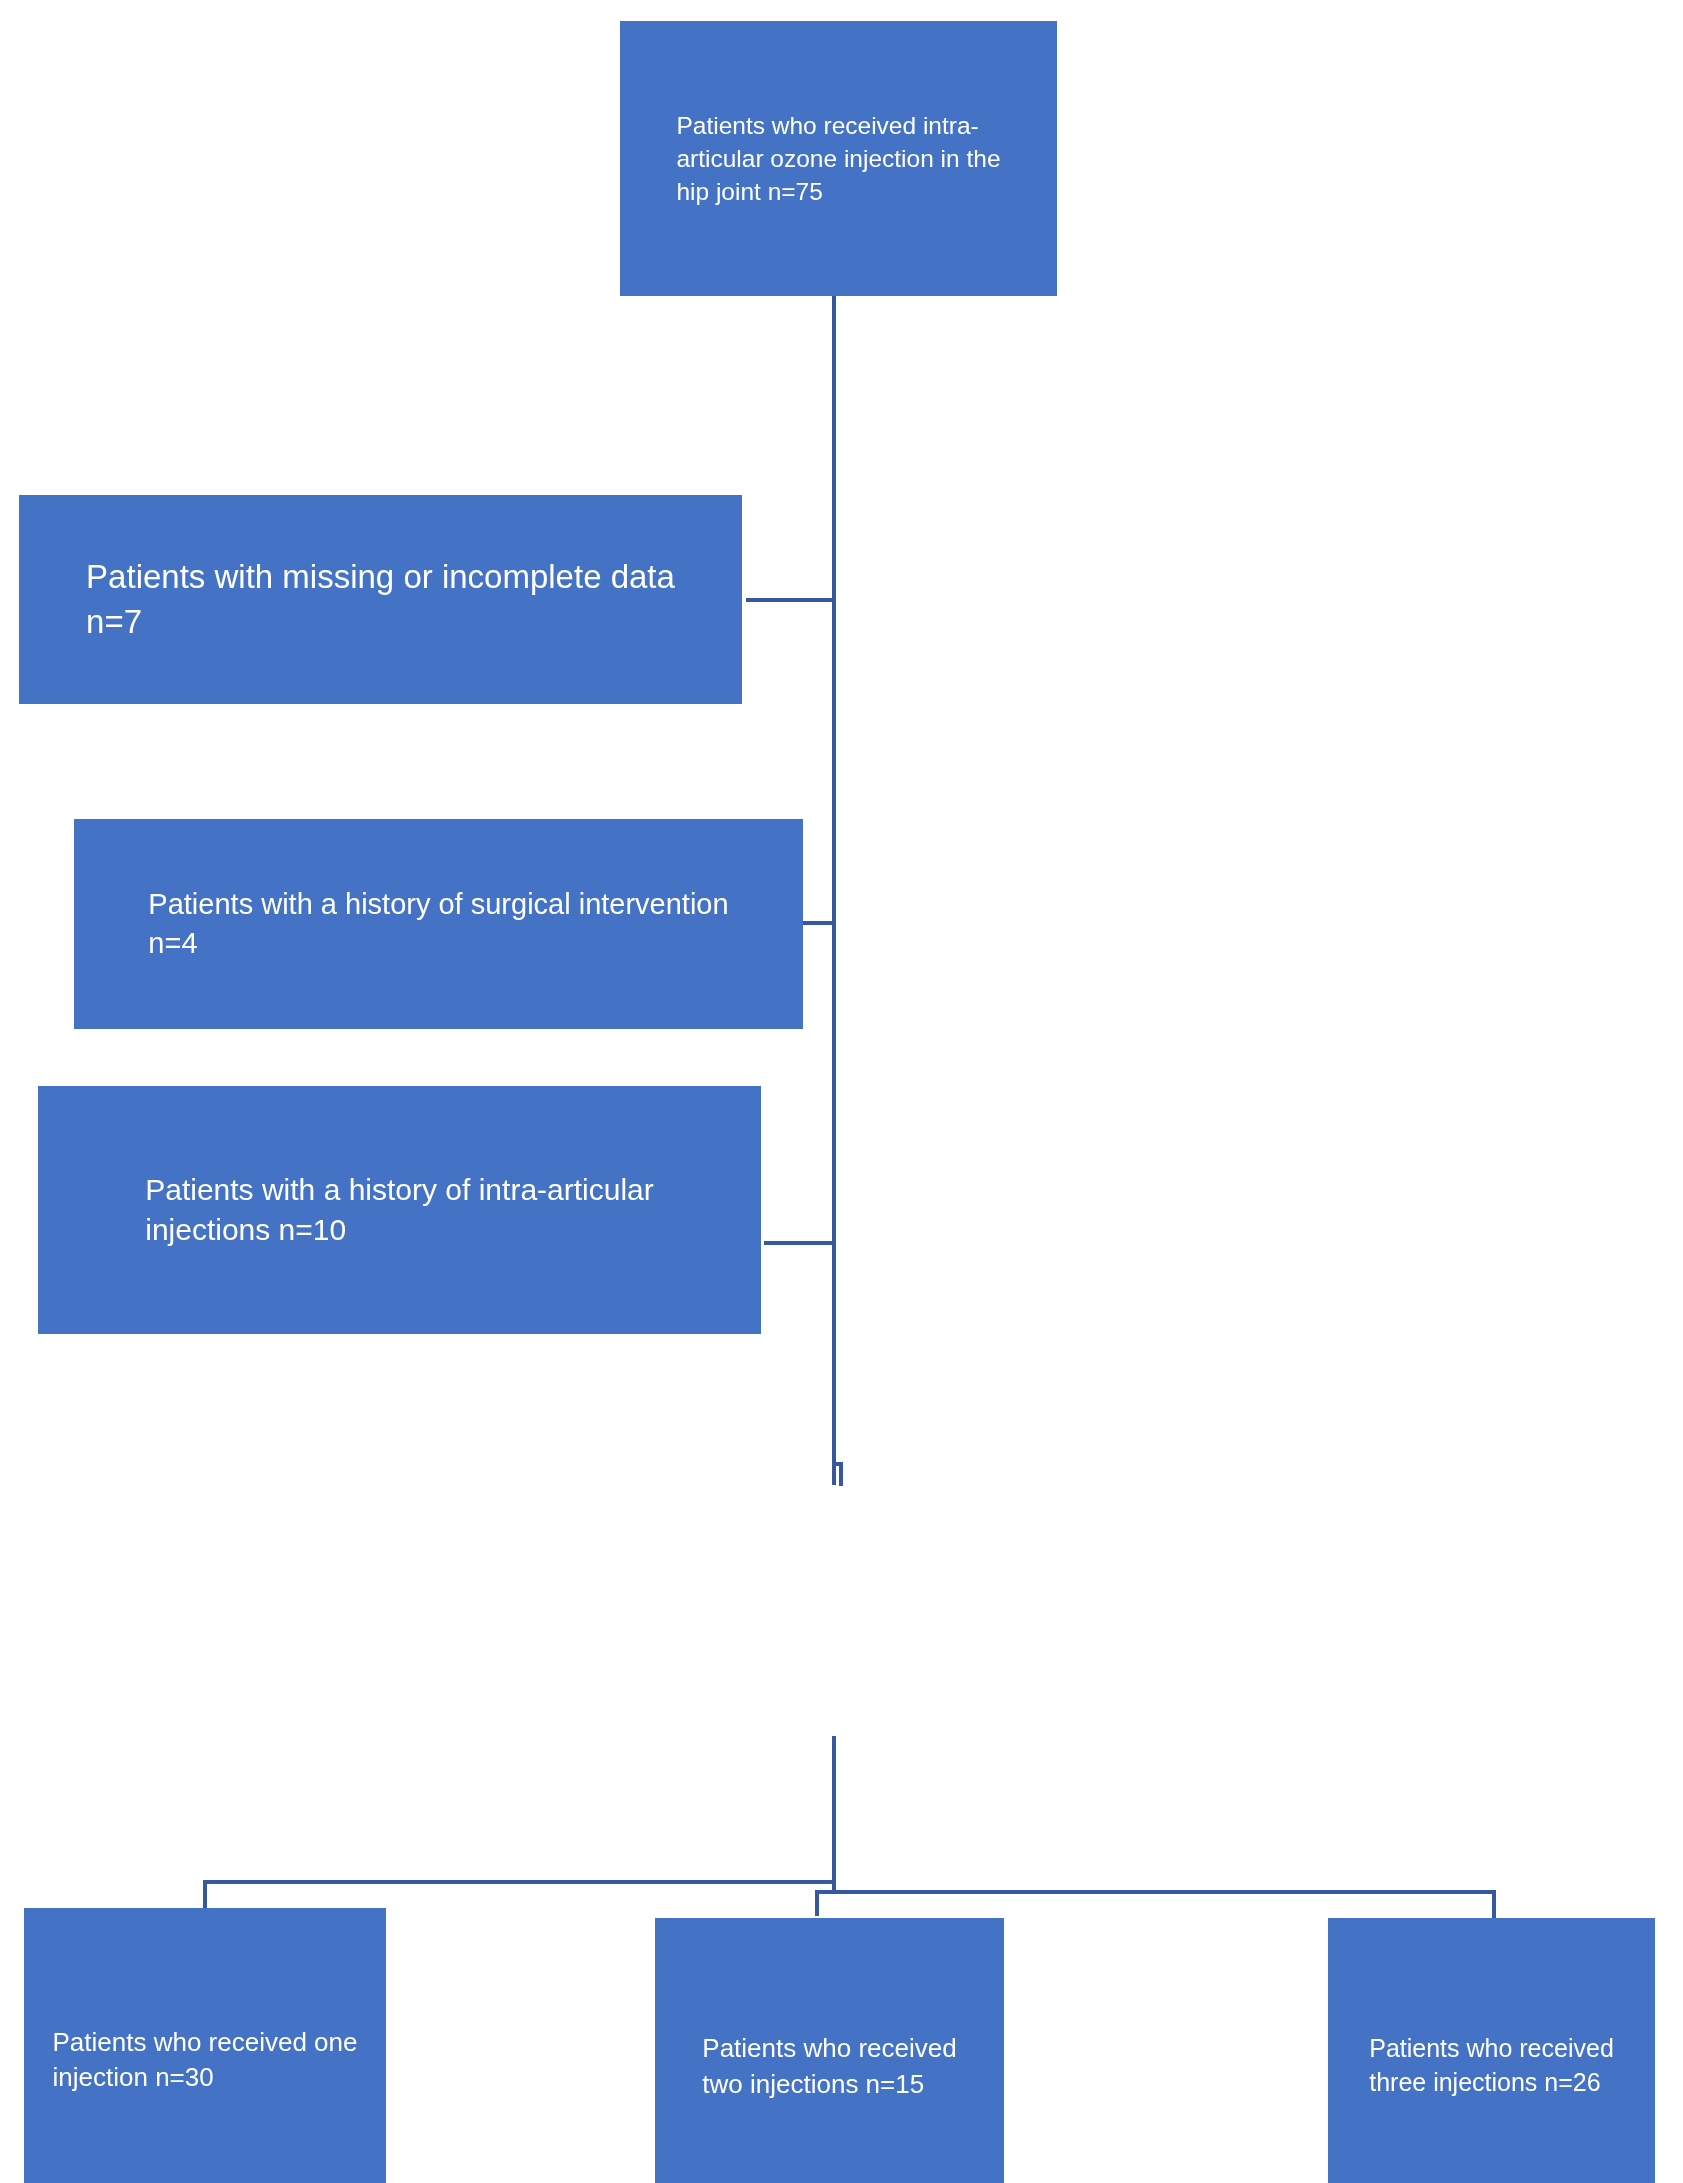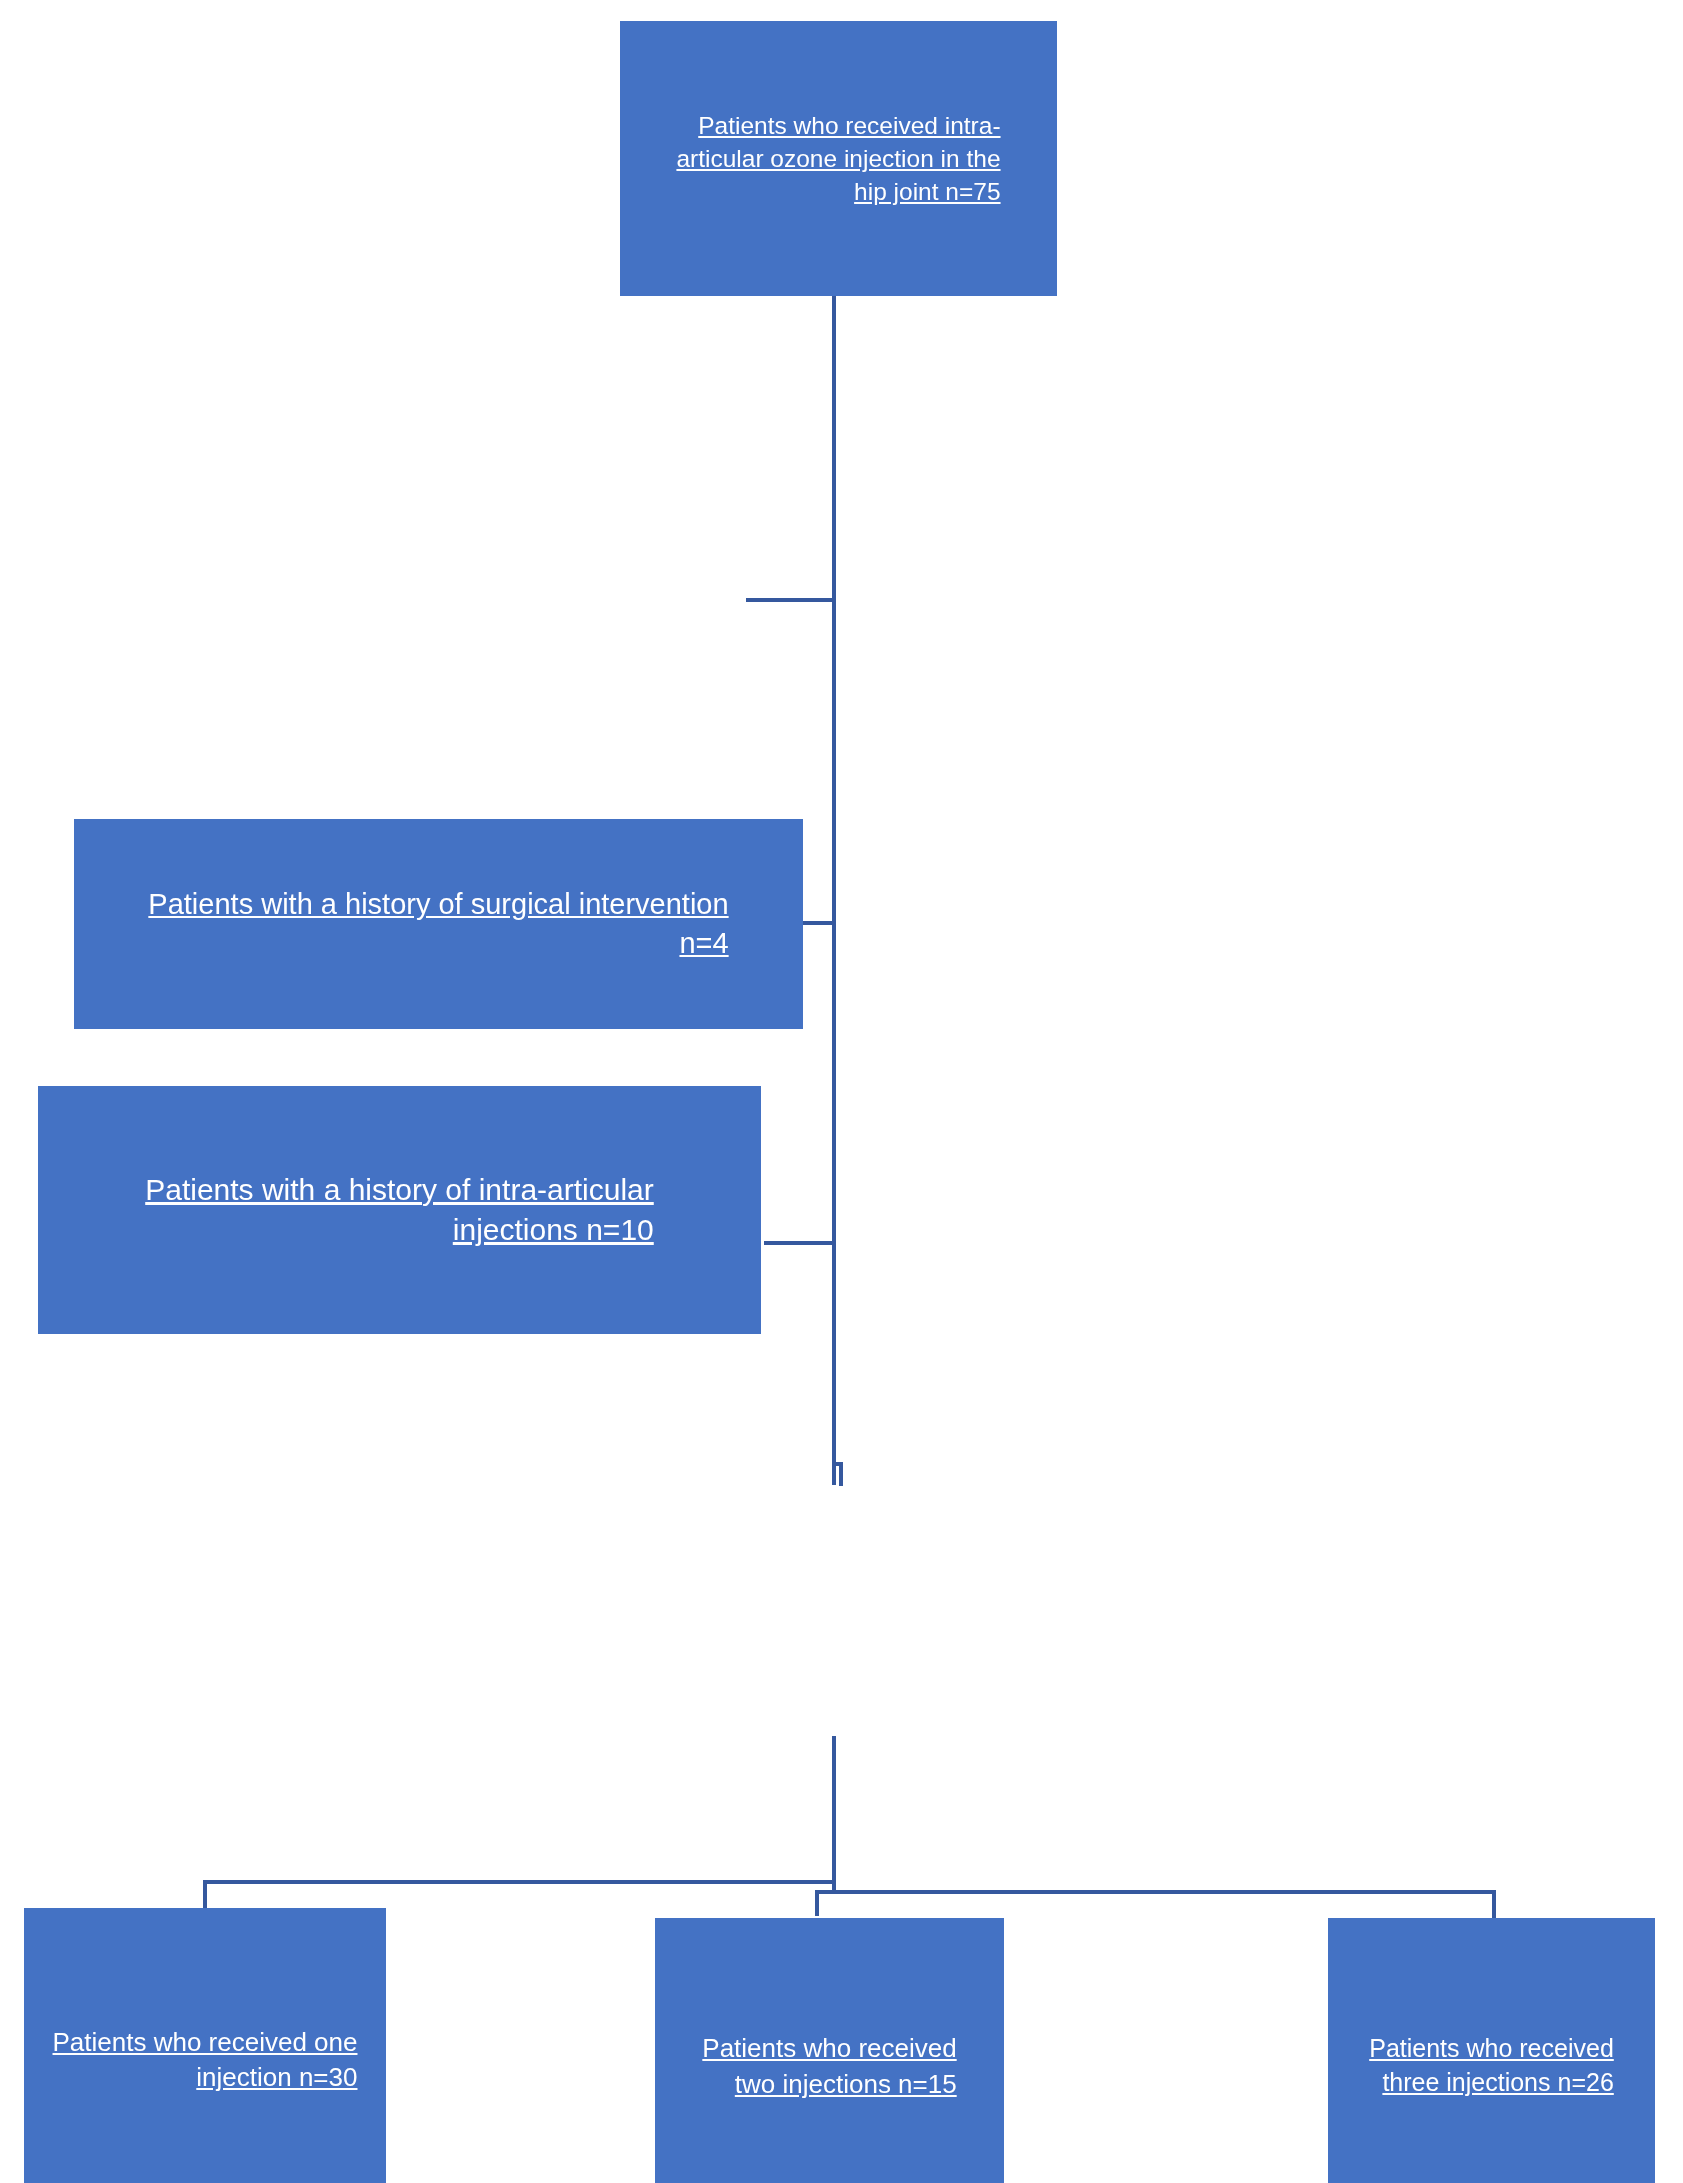--- a/index.html
+++ b/index.html
@@ -23,24 +23,23 @@
     width: 1684px; height: 2236px;
     background: var(--page-bg);
   }
   .box {
     position: absolute;
     background: var(--box-fill);
     color: var(--box-text);
     display: flex;
     align-items: center;
     justify-content: center;
-    text-align: right;
+    text-align: left;
     white-space: pre-line;
     line-height: 1.35;
-    text-decoration: underline;
   }
   .line {
     position: absolute;
     background: var(--connector);
   }
 
   
   #box-top   { left: 620px; top: 21px;   width: 437px; height: 275px; font-size: 24.5px; }
   #box-excl1 { left: 19px;   top: 495px; width: 723px; height: 209px; font-size: 33px; }
   #box-excl2 { left: 26px;   top: 819px; width: 729px; height: 210px; font-size: 29px; margin-left: 48px; }
@@ -81,20 +80,24 @@
   <div class="line" id="line-rail-right"></div>
   <div class="line" id="line-stub-middle"></div>
   <div class="line" id="line-drop-right"></div>
 
   <div class="box" id="box-top">
     <span>Patients who received intra-
 articular ozone injection in the
 hip joint n=75</span>
   </div>
 
+  <div class="box" id="box-excl1">
+    <span>Patients with missing or incomplete data
+n=7</span>
+  </div>
 
   <div class="box" id="box-excl2">
     <span>Patients with a history of surgical intervention
 n=4</span>
   </div>
 
   <div class="box" id="box-excl3">
     <span>Patients with a history of intra-articular
 injections n=10</span>
   </div>

